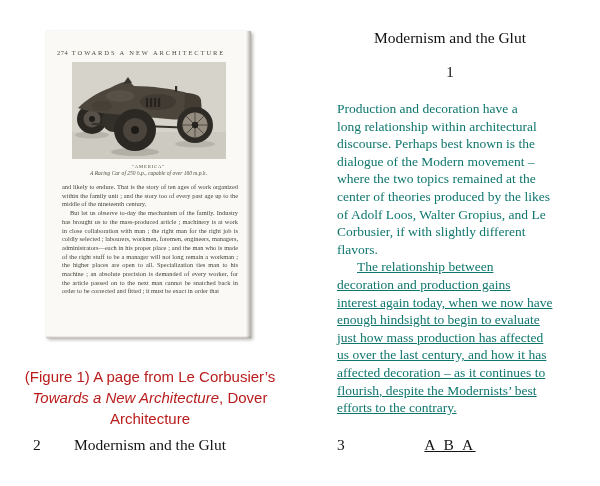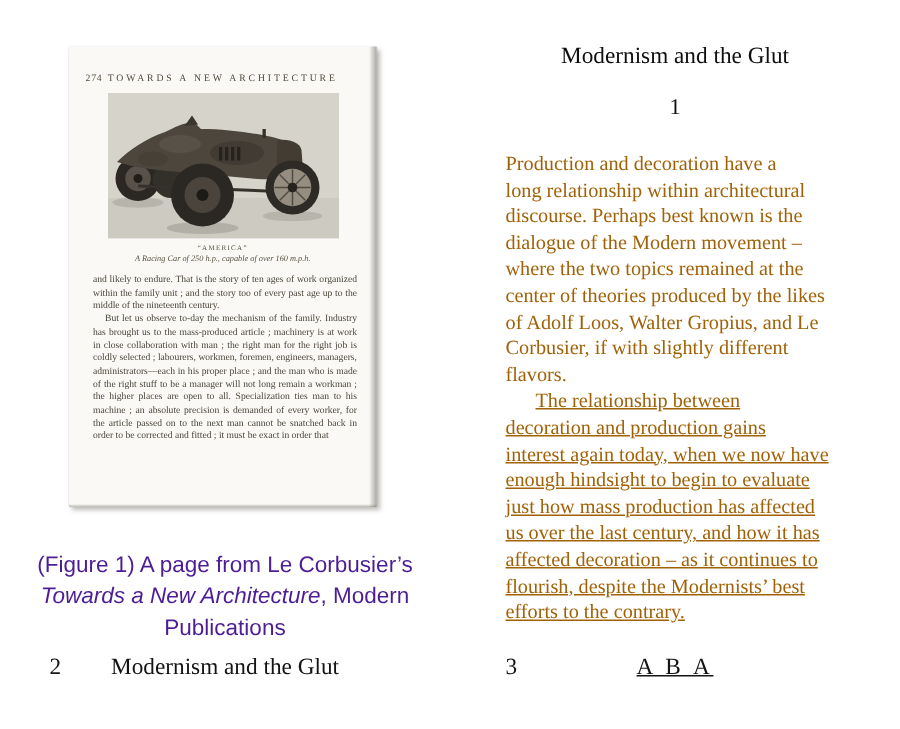--- a/index.html
+++ b/index.html
@@ -23,36 +23,36 @@
              font-size:6px;letter-spacing:1.1px;color:#55503f;transform:scale(.78);}
   .photo-cap2{position:absolute;left:0;top:139px;width:100%;text-align:center;
              font-size:6px;font-style:italic;color:#55503f;transform:scale(.92);}
   .scan-body{position:absolute;left:16px;top:152px;width:176px;
              font-size:6.4px;line-height:8.7px;text-align:justify;color:#4a443a;}
   .scan-body p{margin:0;}
   .scan-body p.indent{text-indent:8px;}
 
   
   .fig-caption{position:absolute;left:5px;top:366px;width:290px;text-align:center;
-             font-family:"Liberation Sans",sans-serif;font-size:15px;line-height:21px;color:#4c1d95;}
+             font-family:"Liberation Sans",sans-serif;font-size:15px;line-height:21px;color:#b91c1c;}
   .footer{position:absolute;top:436px;width:300px;height:24px;font-size:15.5px;color:#141414;}
   .left-footer{left:0;}
   .right-footer{left:300px;}
   .footer .pagenum{position:absolute;left:33px;top:0;}
   .right-footer .pagenum{left:37px;}
   .footer .ftitle{position:absolute;left:0;top:0;width:100%;text-align:center;}
   .aba{letter-spacing:2.5px;text-decoration:underline;}
 
   
   .rp-title{position:absolute;left:300px;top:29px;width:300px;text-align:center;
              font-size:15.5px;color:#0f0f0f;}
   .rp-section{position:absolute;left:300px;top:64px;width:300px;text-align:center;
              font-size:15px;color:#0f0f0f;}
   .rp-body{position:absolute;left:337px;top:100px;width:260px;
-             font-size:13.5px;line-height:17.6px;color:#a16207;}
+             font-size:13.5px;line-height:17.6px;color:#0f766e;}
   .rp-body p{margin:0;white-space:pre-line;}
   .rp-body p.rp-indent{text-indent:20px;text-decoration:underline;}
 </style>
 </head>
 <body>
 
 <div class="canvas">
 
   <div class="scan-page">
     <span class="scan-header-num">274</span>
@@ -114,23 +114,23 @@
       <p class="indent">But let us observe to-day the mechanism of the family. Industry has brought us to the mass-produced article ; machinery is at work in close collaboration with man ;  the right man for the right job is coldly selected ;  labourers, workmen, foremen, engineers, managers, administrators—each in his proper place ;  and the man who is made of the right stuff to be a manager will not long remain a workman ;  the higher places are open to all.  Specialization ties man to his machine ; an absolute precision is demanded of every worker, for the article passed on to the next man cannot be snatched back in order to be corrected and fitted ;  it must be exact in order that</p>
     </div>
 
     <div class="scan-edge"></div>
     <div class="scan-bottom-edge"></div>
   </div>
 
   <div class="fig-caption">
     <div>(Figure 1) A page from Le Corbusier’s</div>
     <div>
-      <i>Towards a New Architecture</i><span>, Modern</span>
+      <i>Towards a New Architecture</i><span>, Dover</span>
     </div>
-    <div>Publications</div>
+    <div>Architecture</div>
   </div>
 
   <div class="footer left-footer">
     <span class="pagenum">2</span>
     <span class="ftitle">Modernism and the Glut</span>
   </div>
 
   <div class="rp-title">Modernism and the Glut</div>
   <div class="rp-section">1</div>
 

